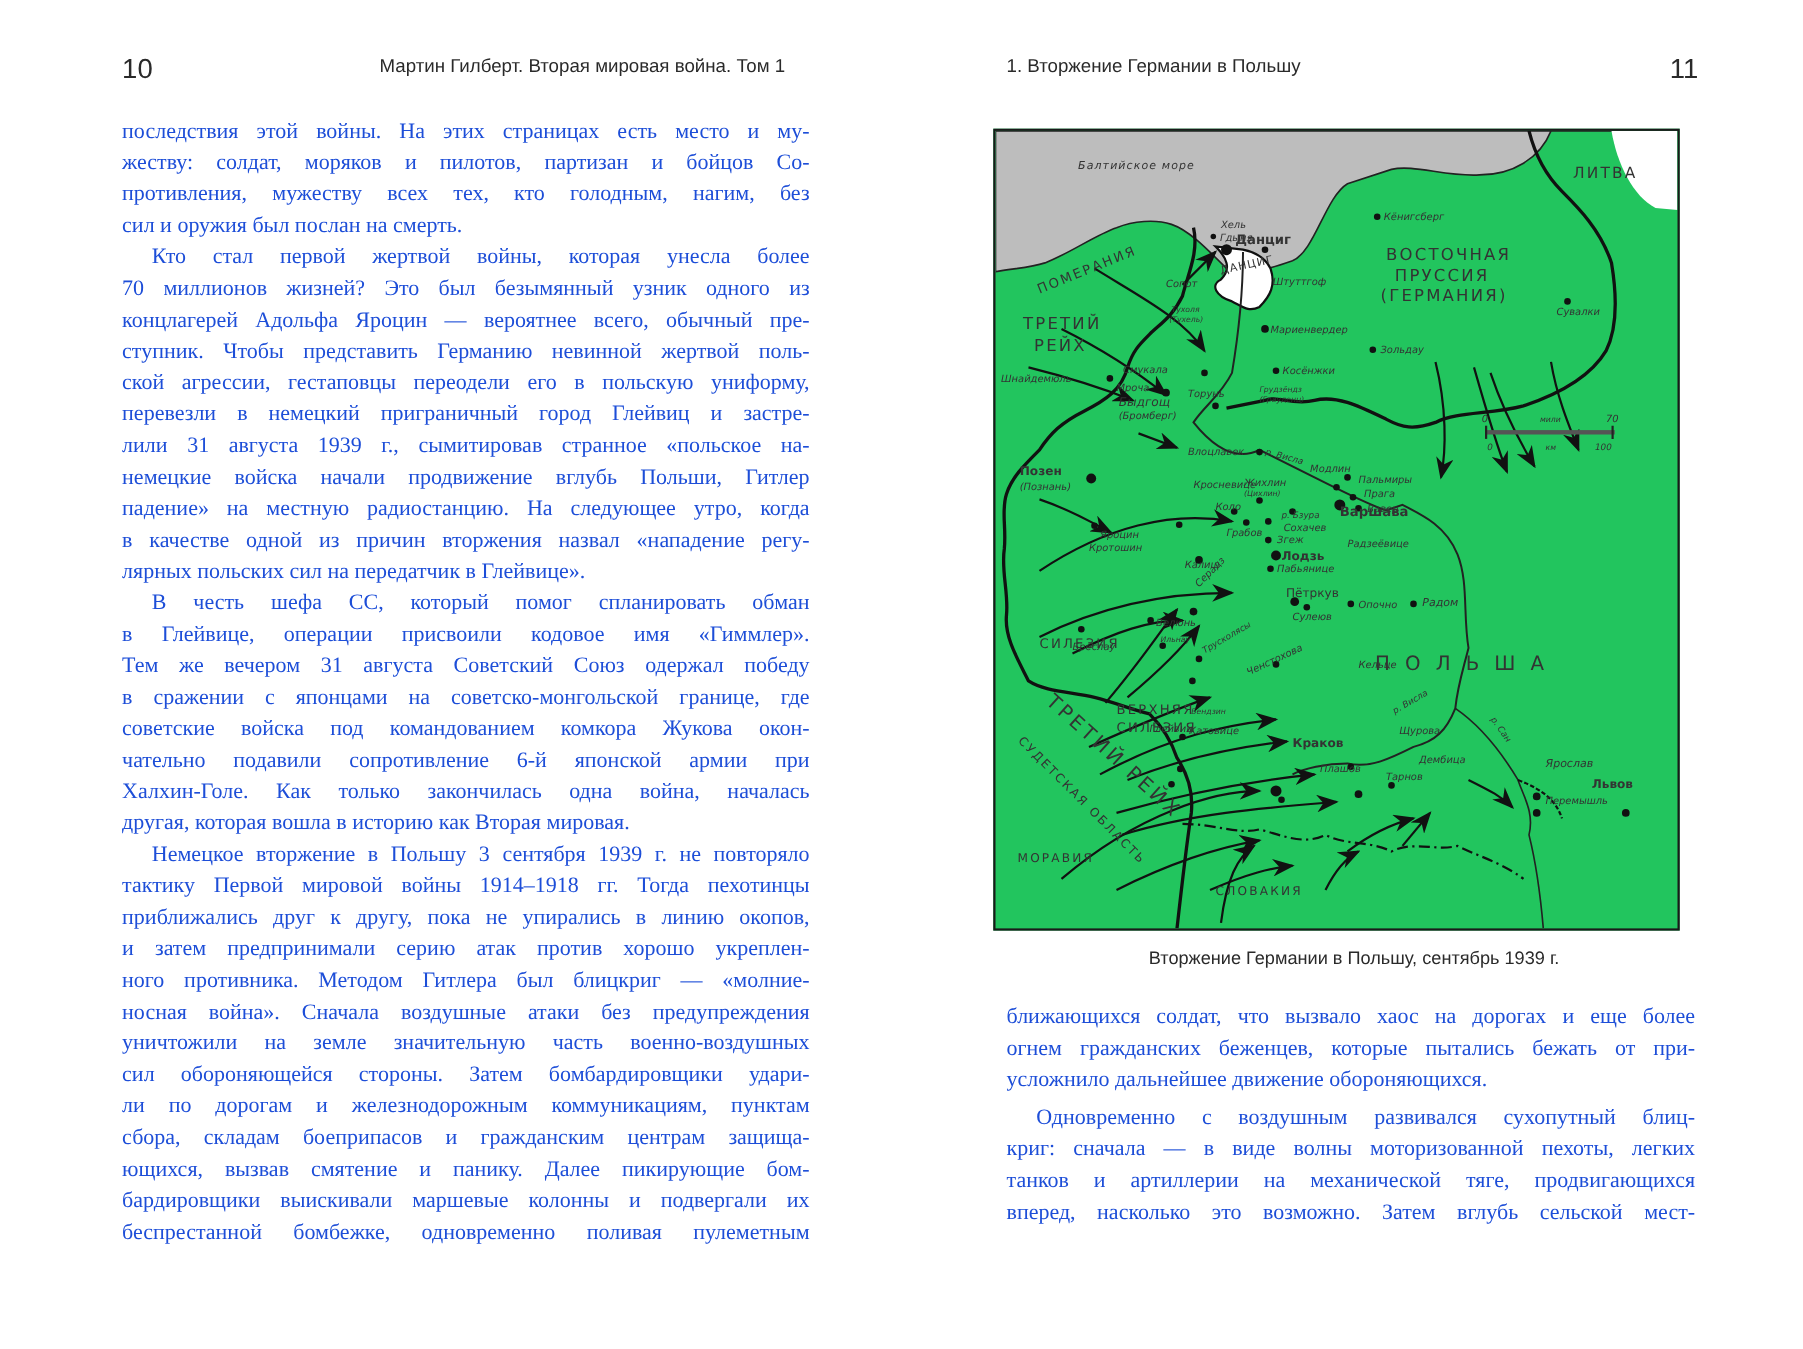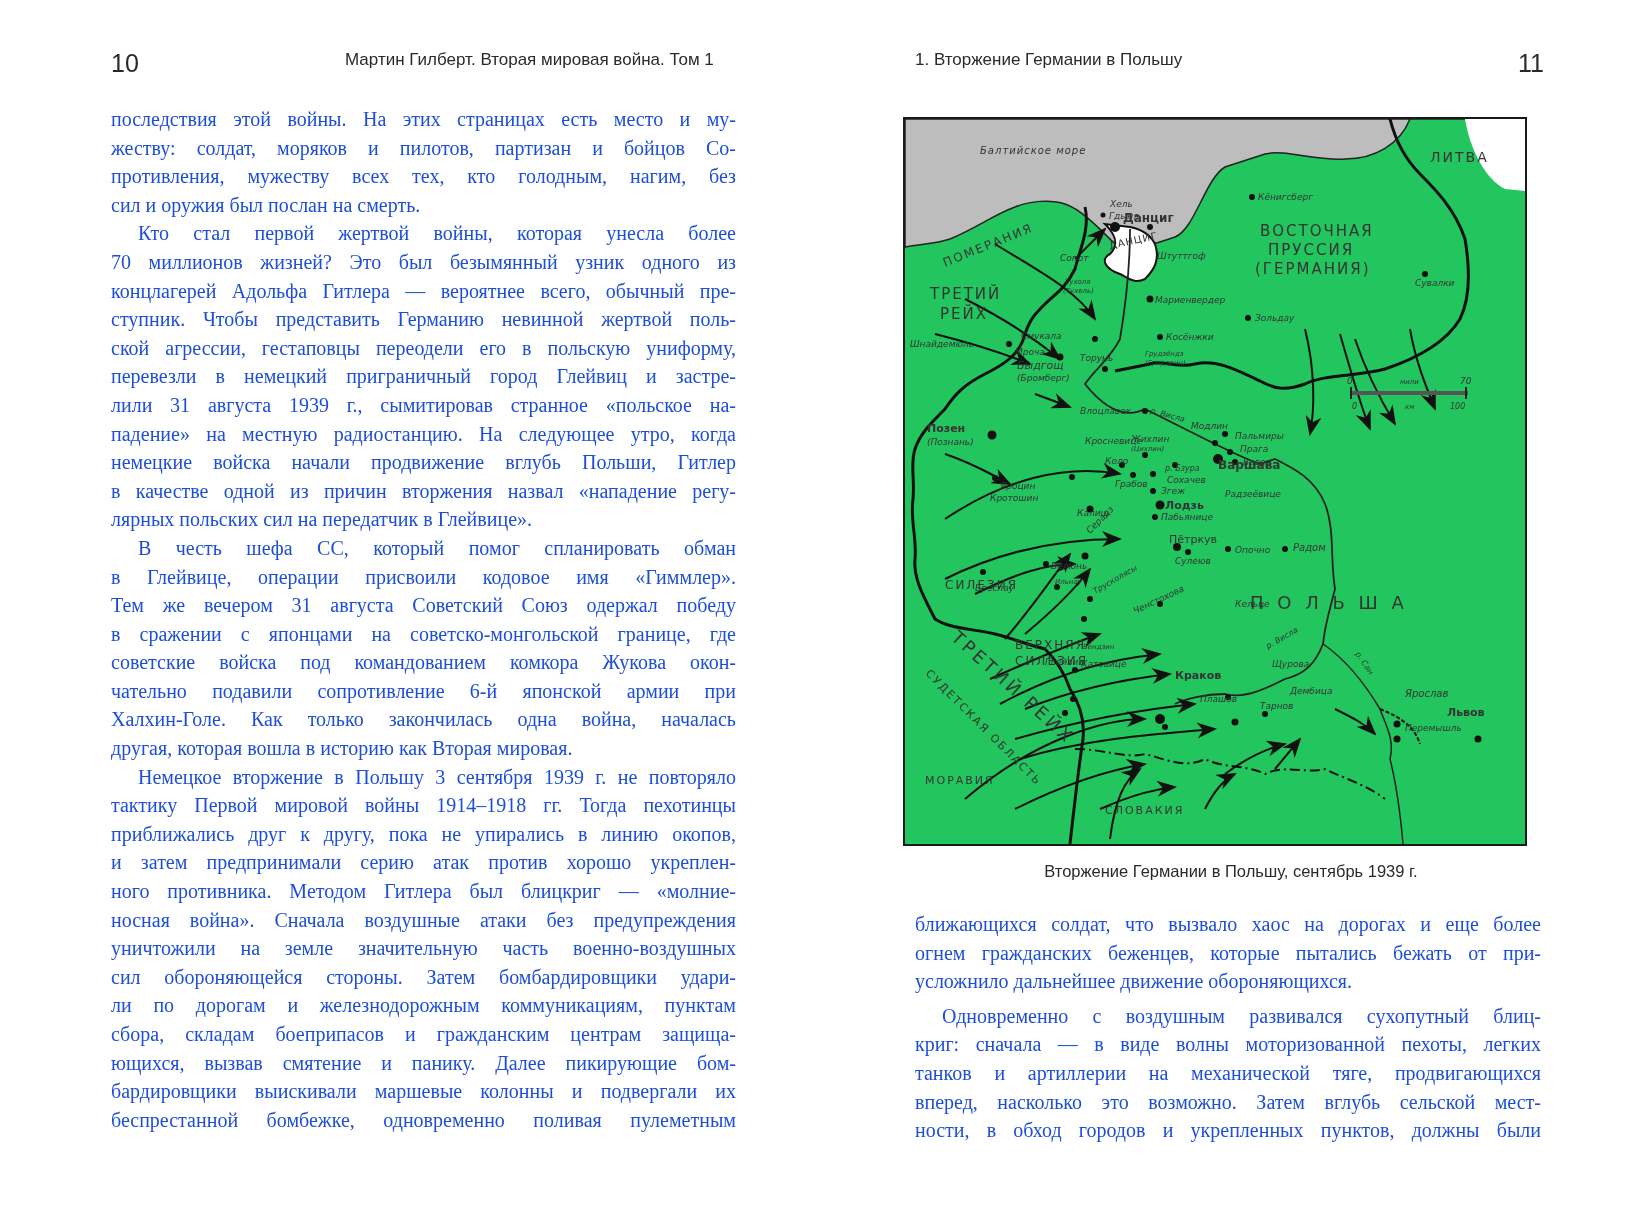--- a/index.html
+++ b/index.html
@@ -25,27 +25,27 @@
   <div class="header pagenum" style="left:111px;">10</div>
   <div class="header" style="left:345px;">Мартин Гилберт. Вторая мировая война. Том 1</div>
 
   <div class="body-text" style="left:111px; top:105px; width:625px;">
     <span class="line">последствия этой войны. На этих страницах есть место и му-</span>
     <span class="line">жеству: солдат, моряков и пилотов, партизан и бойцов Со-</span>
     <span class="line">противления, мужеству всех тех, кто голодным, нагим, без</span>
     <span class="line last">сил и оружия был послан на смерть.</span>
     <span class="line" style="padding-left:27px;">Кто стал первой жертвой войны, которая унесла более</span>
     <span class="line">70 миллионов жизней? Это был безымянный узник одного из</span>
-    <span class="line">концлагерей Адольфа Гитлера — вероятнее всего, обычный пре-</span>
+    <span class="line">концлагерей Адольфа Яроцин — вероятнее всего, обычный пре-</span>
     <span class="line">ступник. Чтобы представить Германию невинной жертвой поль-</span>
     <span class="line">ской агрессии, гестаповцы переодели его в польскую униформу,</span>
     <span class="line">перевезли в немецкий приграничный город Глейвиц и застре-</span>
     <span class="line">лили 31 августа 1939 г., сымитировав странное «польское на-</span>
+    <span class="line">немецкие войска начали продвижение вглубь Польши, Гитлер</span>
     <span class="line">падение» на местную радиостанцию. На следующее утро, когда</span>
-    <span class="line">немецкие войска начали продвижение вглубь Польши, Гитлер</span>
     <span class="line">в качестве одной из причин вторжения назвал «нападение регу-</span>
     <span class="line last">лярных польских сил на передатчик в Глейвице».</span>
     <span class="line" style="padding-left:27px;">В честь шефа СС, который помог спланировать обман</span>
     <span class="line">в Глейвице, операции присвоили кодовое имя «Гиммлер».</span>
     <span class="line">Тем же вечером 31 августа Советский Союз одержал победу</span>
     <span class="line">в сражении с японцами на советско-монгольской границе, где</span>
     <span class="line">советские войска под командованием комкора Жукова окон-</span>
     <span class="line">чательно подавили сопротивление 6-й японской армии при</span>
     <span class="line">Халхин-Голе. Как только закончилась одна война, началась</span>
     <span class="line last">другая, которая вошла в историю как Вторая мировая.</span>
@@ -285,15 +285,14 @@
   <div class="caption">Вторжение Германии в Польшу, сентябрь 1939 г.</div>
 
   <div class="body-text" style="left:115px; top:910px; width:626px;">
     <span class="line">ближающихся солдат, что вызвало хаос на дорогах и еще более</span>
     <span class="line">огнем гражданских беженцев, которые пытались бежать от при-</span>
     <span class="line last">усложнило дальнейшее движение обороняющихся.</span>
     <span class="line" style="padding-left:27px; margin-top:6px;">Одновременно с воздушным развивался сухопутный блиц-</span>
     <span class="line">криг: сначала — в виде волны моторизованной пехоты, легких</span>
     <span class="line">танков и артиллерии на механической тяге, продвигающихся</span>
     <span class="line">вперед, насколько это возможно. Затем вглубь сельской мест-</span>
-    <span class="line">ности, в обход городов и укрепленных пунктов, должны были</span>
   </div>
 </div>
 
 </body></html>

